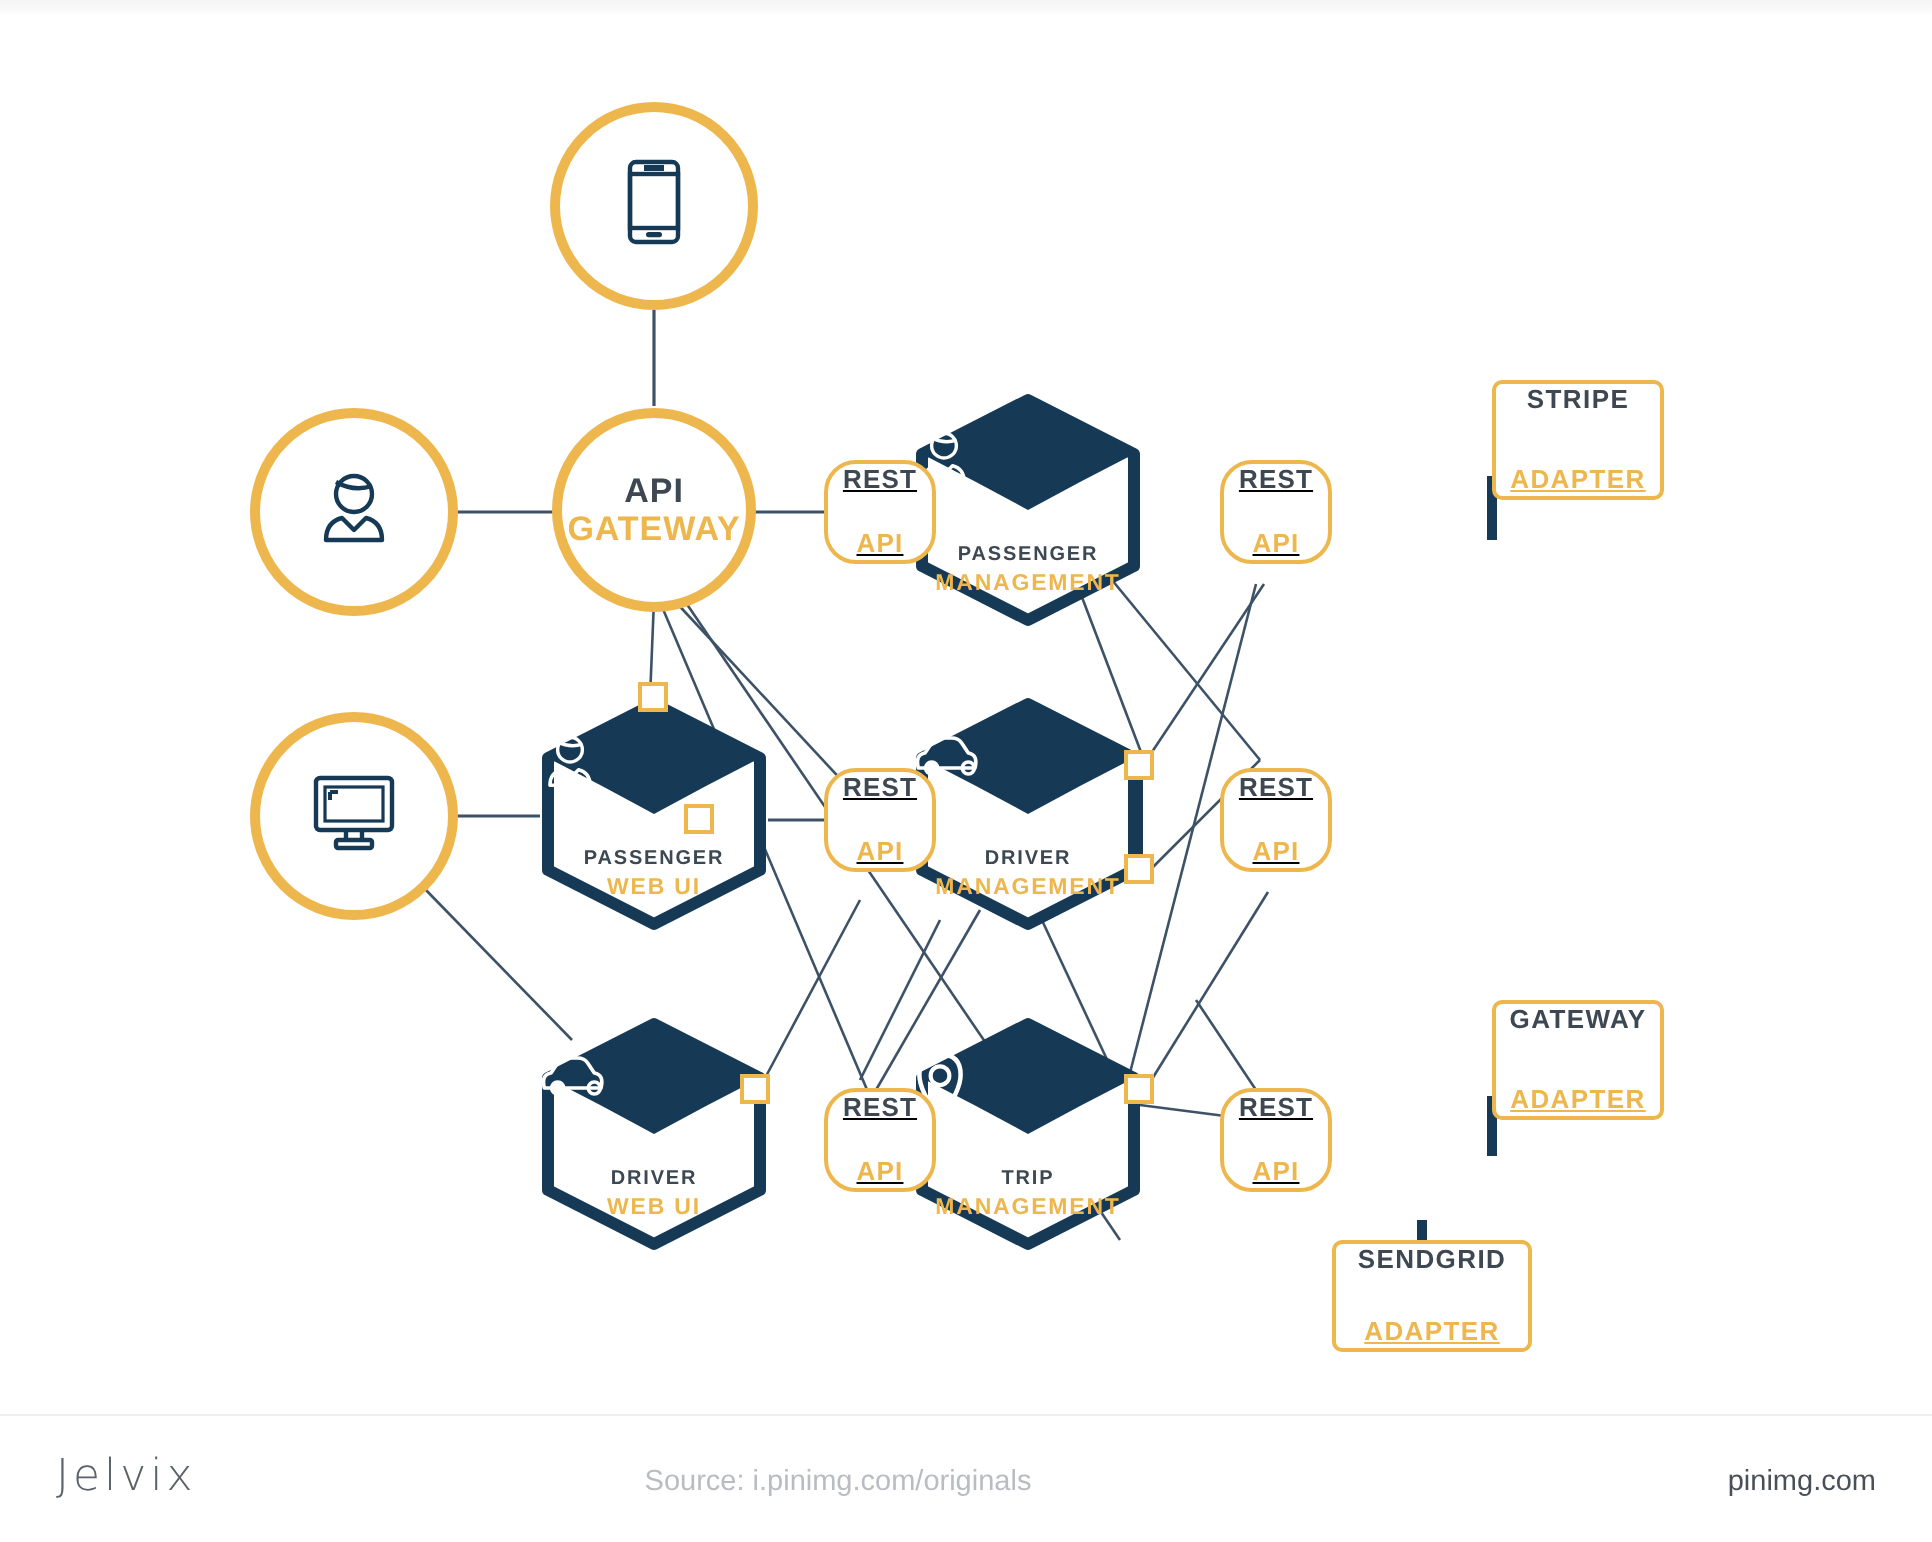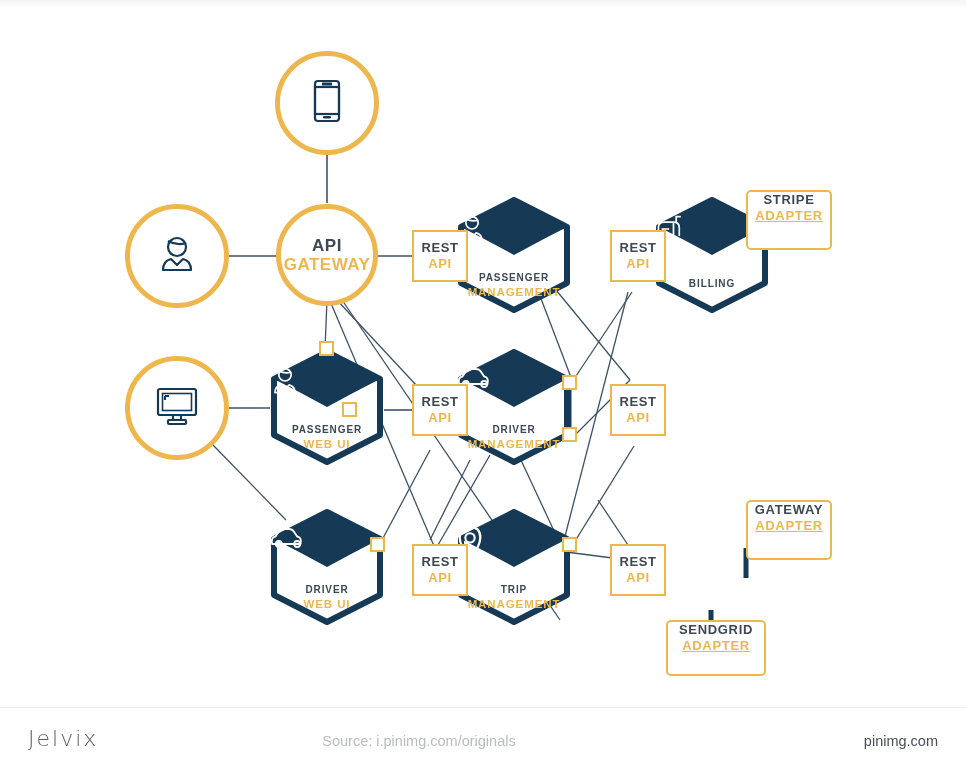--- a/index.html
+++ b/index.html
@@ -39,32 +39,33 @@
     text-align:center;pointer-events:none;
   }
   .hexlabel .l1{display:block;font-size:10px;font-weight:bold;color:#3d4852;letter-spacing:.9px;line-height:1.25;margin-top:14px;}
   .hexlabel .l2{display:block;font-size:11.5px;font-weight:bold;color:#eeb74d;letter-spacing:.9px;line-height:1.25;}
   .hexlabel.single{top:68px;}
   .hexicon{position:absolute;left:0;top:16px;width:118px;text-align:center;pointer-events:none;}
 
   
   .restbox{
     position:absolute;
-    border:2px solid #eeb74d;border-radius:0;background:#fff;
-    display:flex;flex-direction:column;align-items:center;justify-content:center;
+    border:2px solid #eeb74d;border-radius:16px;background:#fff;
+    display:flex;flex-direction:column;align-items:center;justify-content:space-between;
     box-sizing:border-box;
+    text-decoration:underline;
   }
   .restbox .r1{font-size:13px;font-weight:bold;color:#3d4852;letter-spacing:.6px;line-height:1.2;}
   .restbox .r2{font-size:13px;font-weight:bold;color:#eeb74d;letter-spacing:.6px;line-height:1.2;}
 
   
   .adapter{
     position:absolute;
     border:2px solid #eeb74d;border-radius:5px;background:#fff;
-    display:flex;flex-direction:column;align-items:center;justify-content:flex-start;
+    display:flex;flex-direction:column;align-items:center;justify-content:space-between;
     box-sizing:border-box;
   }
   .adapter .a1{font-size:13px;font-weight:bold;color:#3d4852;letter-spacing:.7px;line-height:1.25;}
   .adapter .a2{font-size:13px;font-weight:bold;color:#eeb74d;letter-spacing:.7px;line-height:1.25;text-decoration:underline;}
 
   
   .conn{position:absolute;width:15px;height:15px;border:2px solid #eeb74d;background:#fff;box-sizing:border-box;}
 
   
   .footer{position:absolute;left:0;top:707px;width:966px;height:64px;background:#fff;}
@@ -181,38 +182,20 @@
         <path d="M14 9 q8 4 16 1.5" fill="none" stroke="#fff" stroke-width="2.2"></path>
         <path d="M9 37 q0-8 7.5-10 l5.5 5.5 l5.5-5.5 q7.5 2 7.5 10 z" fill="none" stroke="#fff" stroke-width="2.2" stroke-linejoin="round"></path>
       </svg>
     </div>
     <div class="hexlabel">
       <span class="l1">PASSENGER</span>
       <span class="l2">MANAGEMENT</span>
     </div>
   </div>
 
-  <div class="hexwrap" style="left:653px;top:196px;">
-    <svg width="118" height="118" viewBox="0 0 118 118">
-      <path d="M59 4 L112 31 L112 87 L59 114 L6 87 L6 31 Z" fill="#fff" stroke="#163a56" stroke-width="6" stroke-linejoin="round"></path>
-      <path d="M59 4 L112 31 L85 45 L59 59 L33 45 L6 31 Z" fill="#163a56"></path>
-    </svg>
-    <div class="hexicon">
-      <svg width="34" height="34" viewBox="0 0 44 44">
-        <path d="M7 20 q0-7 7.5-7 h12 v18 h-19.5 z" fill="none" stroke="#fff" stroke-width="2.2" stroke-linejoin="round"></path>
-        <path d="M26.5 13 q7.5 0 7.5 7 v11" fill="none" stroke="#fff" stroke-width="2.2"></path>
-        <path d="M13 31 v7" stroke="#fff" stroke-width="2.2"></path>
-        <path d="M30 13 v-7 h6" fill="none" stroke="#fff" stroke-width="2.2"></path>
-        <path d="M11 22 h10" stroke="#fff" stroke-width="2"></path>
-      </svg>
-    </div>
-    <div class="hexlabel single">
-      <span class="l1">BILLING</span>
-    </div>
-  </div>
 
   <div class="hexwrap" style="left:268px;top:348px;">
     <svg width="118" height="118" viewBox="0 0 118 118">
       <path d="M59 4 L112 31 L112 87 L59 114 L6 87 L6 31 Z" fill="#fff" stroke="#163a56" stroke-width="6" stroke-linejoin="round"></path>
       <path d="M59 4 L112 31 L85 45 L59 59 L33 45 L6 31 Z" fill="#163a56"></path>
     </svg>
     <div class="hexicon">
       <svg width="34" height="34" viewBox="0 0 44 44">
         <circle cx="22" cy="14" r="8" fill="none" stroke="#fff" stroke-width="2.2"></circle>
         <path d="M14 9 q8 4 16 1.5" fill="none" stroke="#fff" stroke-width="2.2"></path>

